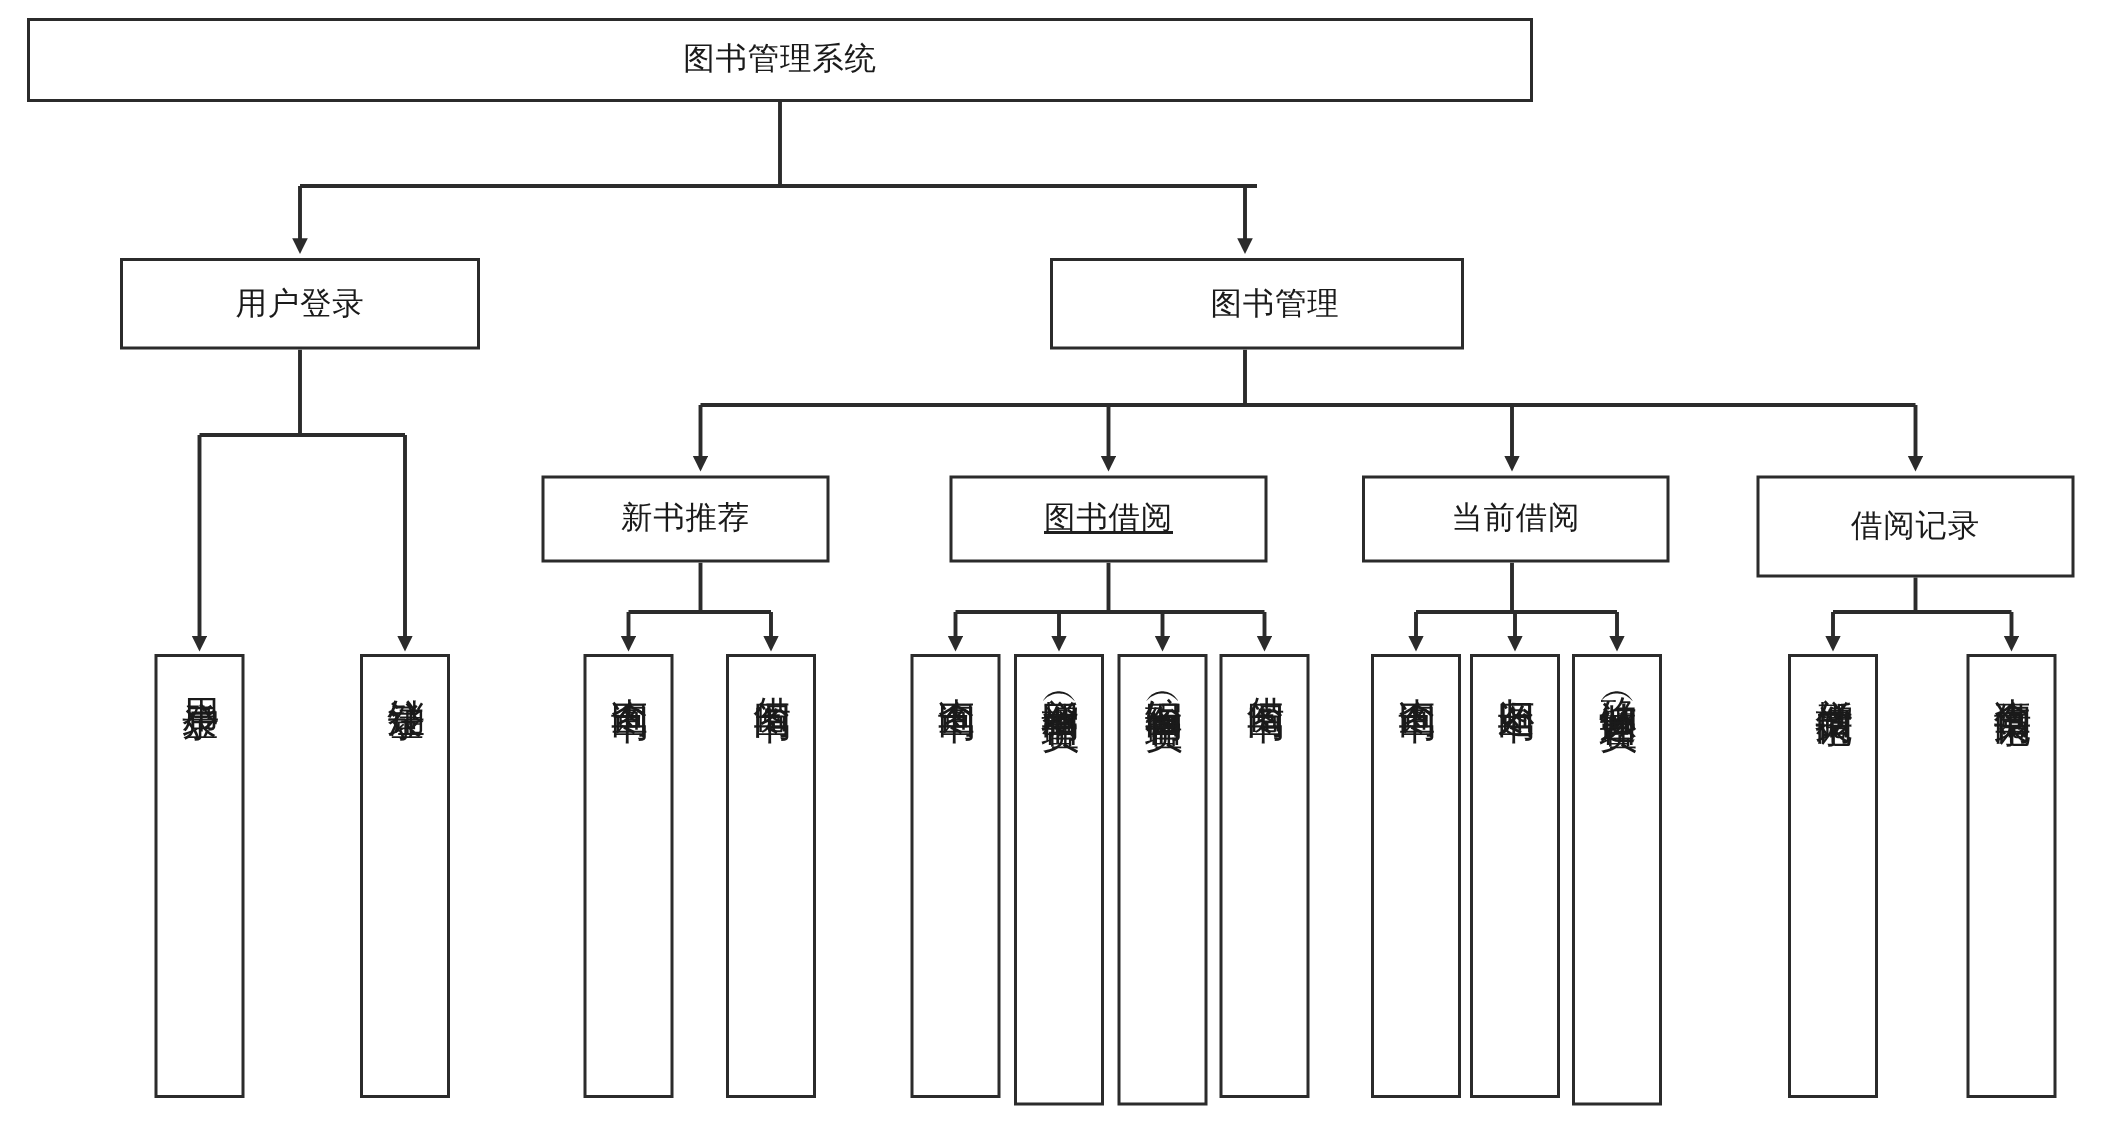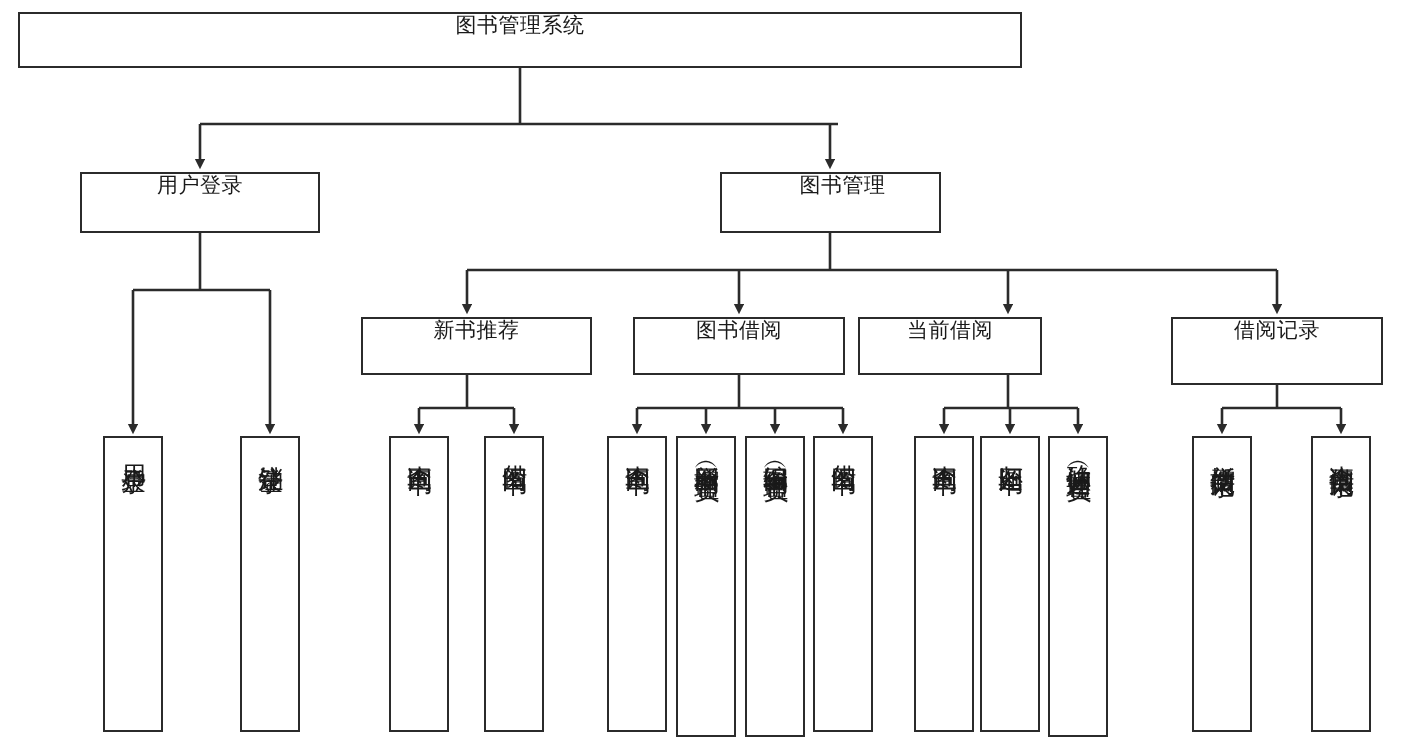--- a/index.html
+++ b/index.html
@@ -20,21 +20,21 @@
     left:0; top:0;
     width:1405px; height:747px;
     pointer-events:none;
   }
   .node{
     position:absolute;
     box-sizing:border-box;
     background:#ffffff;
     border:2.2px solid #2b2b2b;
     display:flex;
-    align-items:flex-start;
+    align-items:center;
     justify-content:center;
   }
   .node.h{ }
   .node.h .lbl{
     font-size:21px;
     line-height:1.1;
     letter-spacing:0.5px;
     white-space:nowrap;
     color:#1a1a1a;
   }
@@ -120,31 +120,31 @@
     </g>
   </svg>
 
   <div class="node h" style="left:18px; top:12px; width:1004px; height:56px;">
     <span class="lbl">图书管理系统</span>
   </div>
 
   <div class="node h" style="left:80px; top:172px; width:240px; height:61px;">
     <span class="lbl">用户登录</span>
   </div>
-  <div class="node h" style="left:720px; top:172px; width:221px; height:61px;padding-left:24px;">
+  <div class="node h" style="left:700px; top:172px; width:276px; height:61px;padding-left:24px;">
     <span class="lbl">图书管理</span>
   </div>
 
-  <div class="node h" style="left:361px; top:317px; width:231px; height:58px;">
+  <div class="node h" style="left:361px; top:317px; width:192px; height:58px;">
     <span class="lbl">新书推荐</span>
   </div>
-  <div class="node h" style="left:633px; top:317px; width:212px; height:58px;">
+  <div class="node h" style="left:633px; top:317px; width:212px; height:58px;text-decoration:underline;">
     <span class="lbl">图书借阅</span>
   </div>
-  <div class="node h" style="left:858px; top:317px; width:184px; height:58px;">
+  <div class="node h" style="left:908px; top:317px; width:205px; height:58px;">
     <span class="lbl">当前借阅</span>
   </div>
   <div class="node h" style="left:1171px; top:317px; width:212px; height:68px;">
     <span class="lbl">借阅记录</span>
   </div>
 
   <div class="node v" style="left:103px; top:436px; width:60px; height:296px;">
     <span class="lbl">用户登录</span>
   </div>
   <div class="node v" style="left:240px; top:436px; width:60px; height:296px;">

